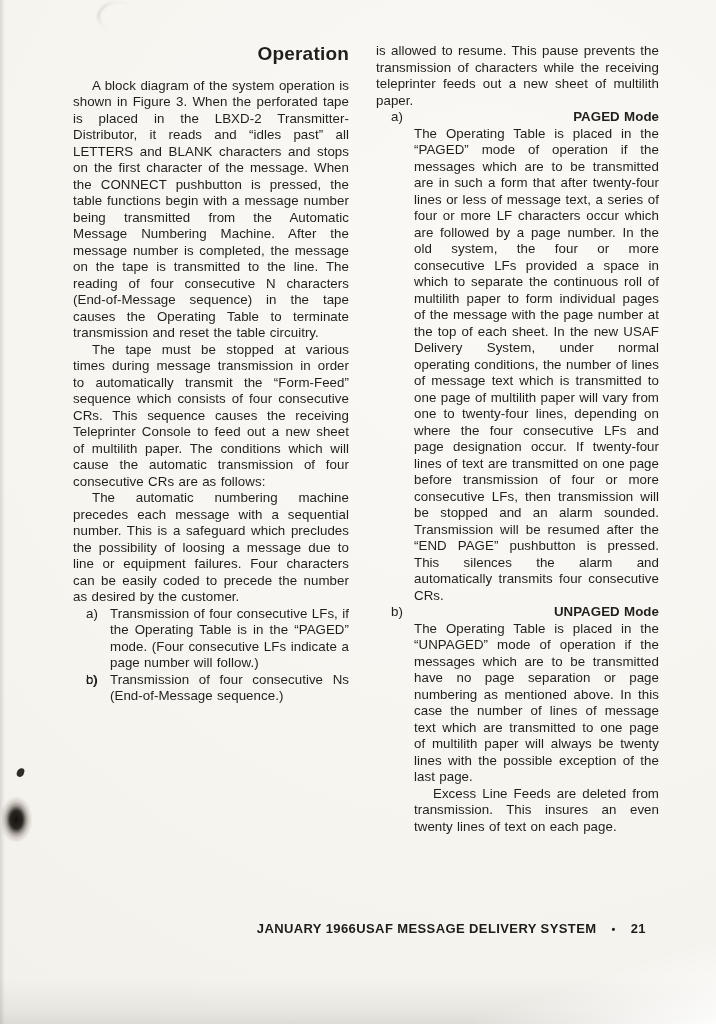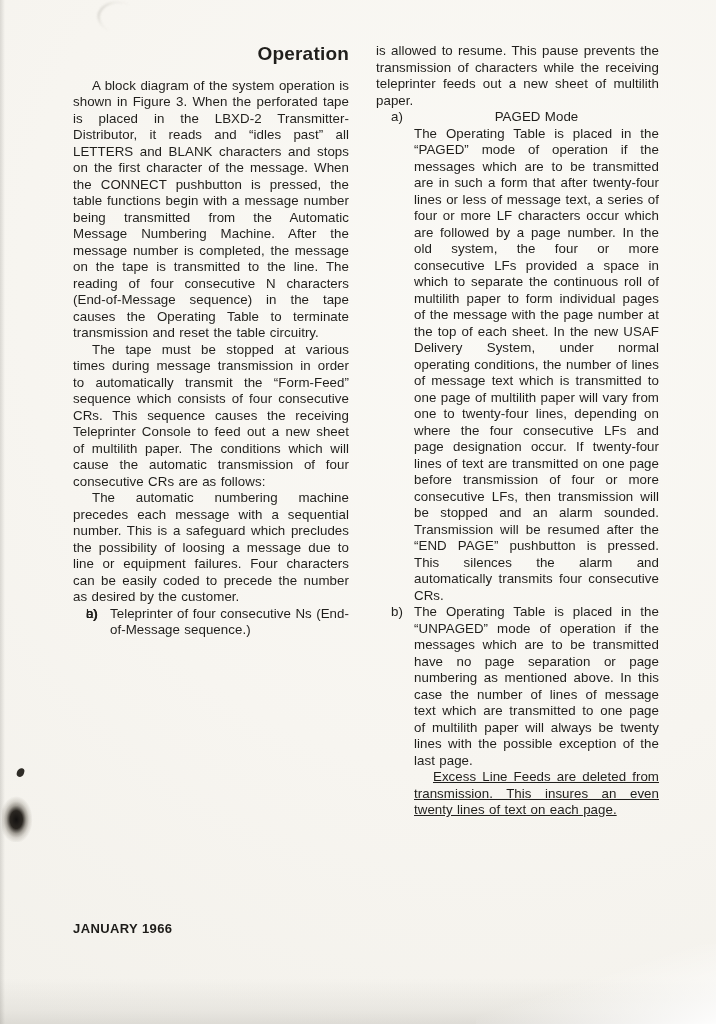--- a/index.html
+++ b/index.html
@@ -75,28 +75,28 @@
     letter-spacing: 0.2px;
   }
   p.body { margin: 0; text-indent: 19px; }
   p.body.noindent { text-indent: 0; }
 
   .li { position: relative; padding-left: 37px; margin: 0; }
   .li .marker { position: absolute; left: 13px; top: 0; }
 
   .mode { position: relative; padding-left: 38px; margin: 0; }
   .mode .marker { position: absolute; left: 15px; top: 0; }
-  .mode .mode-title { display: block; text-align: center; }
+  .mode .mode-title { display: block; text-align: right; font-weight: bold; }
   .mode p.mode-body { margin: 0; text-indent: 0; }
-  .mode p.mode-body.cont { text-indent: 19px; text-decoration: underline; }
+  .mode p.mode-body.cont { text-indent: 19px; }
 
   .footer {
     position: absolute;
     left: 73px; right: 70px; top: 921px;
-    display: flex; justify-content: space-between; align-items: baseline;
+    display: flex; justify-content: flex-end; align-items: baseline;
     font-weight: bold;
     font-size: 13px;
     letter-spacing: 0.4px;
     color: #1d1c19;
   }
   .footer .right-group span { display: inline-block; }
   .footer .sep { margin: 0 11px; font-size: 11px; }
 </style>
 </head>
 <body>
@@ -109,46 +109,53 @@
   <div class="ink-blob"></div>
 
   <div class="col col-left">
     <h2 class="section-heading">Operation</h2>
     <p class="body">A block diagram of the system operation is shown in Figure 3. When the perforated tape is placed in the LBXD-2 Transmitter-Distributor, it reads and “idles past” all LETTERS and BLANK characters and stops on the first character of the message. When the CONNECT pushbutton is pressed, the table functions begin with a message number being transmitted from the Automatic Message Numbering Machine. After the message number is completed, the message on the tape is transmitted to the line. The reading of four consecutive N characters (End-of-Message sequence) in the tape causes the Operating Table to terminate transmission and reset the table circuitry.</p>
     <p class="body">The tape must be stopped at various times during message transmission in order to automatically transmit the “Form-Feed” sequence which consists of four consecutive CRs. This sequence causes the receiving Teleprinter Console to feed out a new sheet of multilith paper. The conditions which will cause the automatic transmission of four consecutive CRs are as follows:</p>
     <p class="body">The automatic numbering machine precedes each message with a sequential number. This is a safeguard which precludes the possibility of loosing a message due to line or equipment failures. Four characters can be easily coded to precede the number as desired by the customer.</p>
 
     <div class="li">
       <span class="marker">a)</span>
+      <span class="text">Transmission of four consecutive LFs, if the Operating Table is in the “PAGED” mode. (Four consecutive LFs indicate a page number will follow.)</span>
     </div>
     <div class="li">
       <span class="marker">b)</span>
     </div>
     <div class="li">
       <span class="marker">c)</span>
-      <span class="text">Teleprinter of four consecutive Ns (End-of-Message sequence.)</span>
+      <span class="text">Transmission of four consecutive Ns (End-of-Message sequence.)</span>
     </div>
 
   </div>
 
   <div class="col col-right">
     <p class="body noindent">is allowed to resume. This pause prevents the transmission of characters while the receiving teleprinter feeds out a new sheet of multilith paper.</p>
 
     <div class="mode">
       <span class="marker">a)</span>
       <span class="mode-title">PAGED Mode</span>
       <p class="mode-body">The Operating Table is placed in the “PAGED” mode of operation if the messages which are to be transmitted are in such a form that after twenty-four lines or less of message text, a series of four or more LF characters occur which are followed by a page number. In the old system, the four or more consecutive LFs provided a space in which to separate the continuous roll of multilith paper to form individual pages of the message with the page number at the top of each sheet. In the new USAF Delivery System, under normal operating conditions, the number of lines of message text which is transmitted to one page of multilith paper will vary from one to twenty-four lines, depending on where the four consecutive LFs and page designation occur. If twenty-four lines of text are transmitted on one page before transmission of four or more consecutive LFs, then transmission will be stopped and an alarm sounded. Transmission will be resumed after the “END PAGE” pushbutton is pressed. This silences the alarm and automatically transmits four consecutive CRs.</p>
     </div>
 
     <div class="mode">
       <span class="marker">b)</span>
+      <span class="mode-title">UNPAGED Mode</span>
       <p class="mode-body">The Operating Table is placed in the “UNPAGED” mode of operation if the messages which are to be transmitted have no page separation or page numbering as mentioned above. In this case the number of lines of message text which are transmitted to one page of multilith paper will always be twenty lines with the possible exception of the last page.</p>
       <p class="mode-body cont">Excess Line Feeds are deleted from transmission. This insures an even twenty lines of text on each page.</p>
     </div>
   </div>
 
   <div class="footer">
     <span>JANUARY 1966</span>
+    <span class="right-group">
+      <span>USAF MESSAGE DELIVERY SYSTEM</span>
+      <span class="sep">•</span>
+      <span>21</span>
+    </span>
   </div>
 
   <div class="edge-bottom"></div>
   <div class="corner-curl"></div>
 </div>
 
 </body></html>

